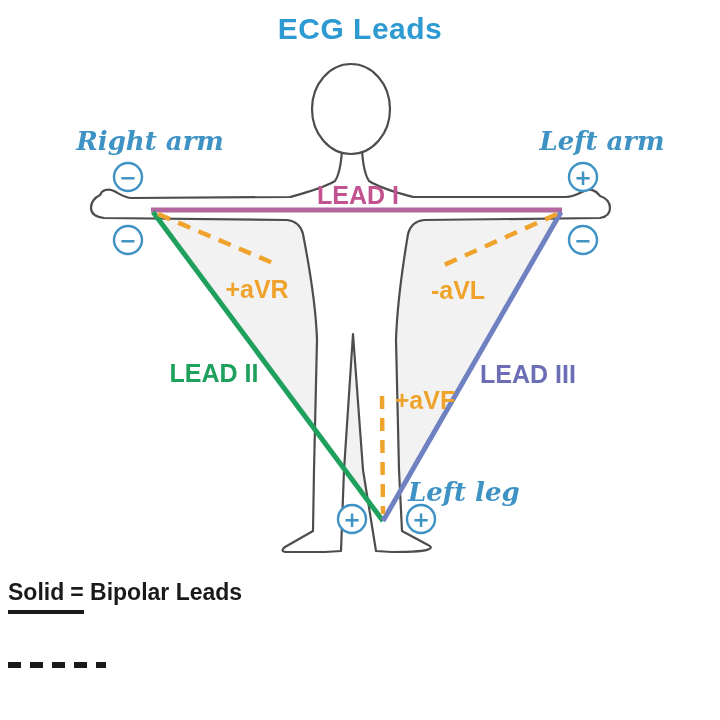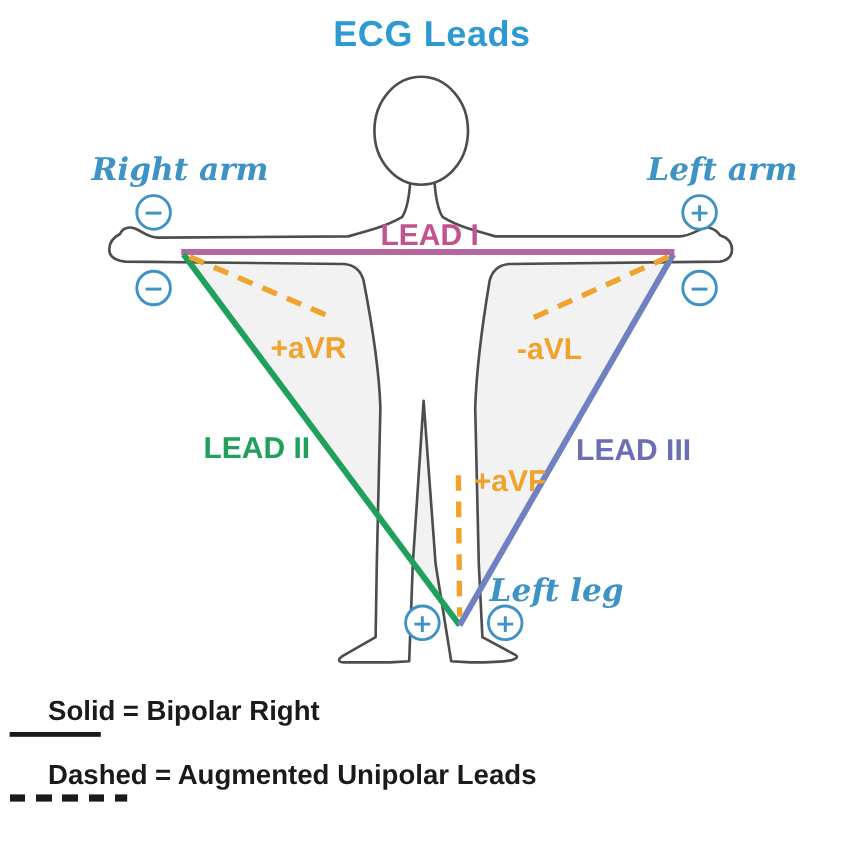--- a/index.html
+++ b/index.html
@@ -46,21 +46,21 @@
   }
 
   
   .legend-line {
     position: absolute;
     left: 8px;
     font: bold 23px "Liberation Sans", sans-serif;
     color: #1a1a1a;
     white-space: nowrap;
   }
-  .legend-line .term { margin-right: 6px; margin-left: 32px; }
+  .legend-line .term { margin-right: 6px; }
   .legend-line-1 { top: 579px; }
   .legend-line-2 { top: 632px; }
   .swatch-solid {
     position: absolute;
     left: 8px; top: 610px;
     width: 76px; height: 4px;
     background: #1a1a1a;
   }
   .swatch-dashed {
     position: absolute;
@@ -167,23 +167,20 @@
       <circle cx="352" cy="519" r="14" fill="#ffffff" stroke="#3e93c4" stroke-width="2.4"></circle>
       <text class="electrode-sign" x="352" y="526.5">+</text>
     </g>
     <g>
       <circle cx="421" cy="519" r="14" fill="#ffffff" stroke="#3e93c4" stroke-width="2.4"></circle>
       <text class="electrode-sign" x="421" y="526.5">+</text>
     </g>
   </svg>
 
   <div class="legend-line legend-line-1">
-    <span class="term">Solid</span><span>= Bipolar Right</span>
+    <span class="term">Solid</span><span>= Bipolar Leads</span>
   </div>
   <div class="swatch-solid"></div>
 
-  <div class="legend-line legend-line-2">
-    <span class="term">Dashed</span><span>= Augmented Unipolar Leads</span>
-  </div>
   <div class="swatch-dashed"></div>
 
 
 </div>
 
 </body></html>

